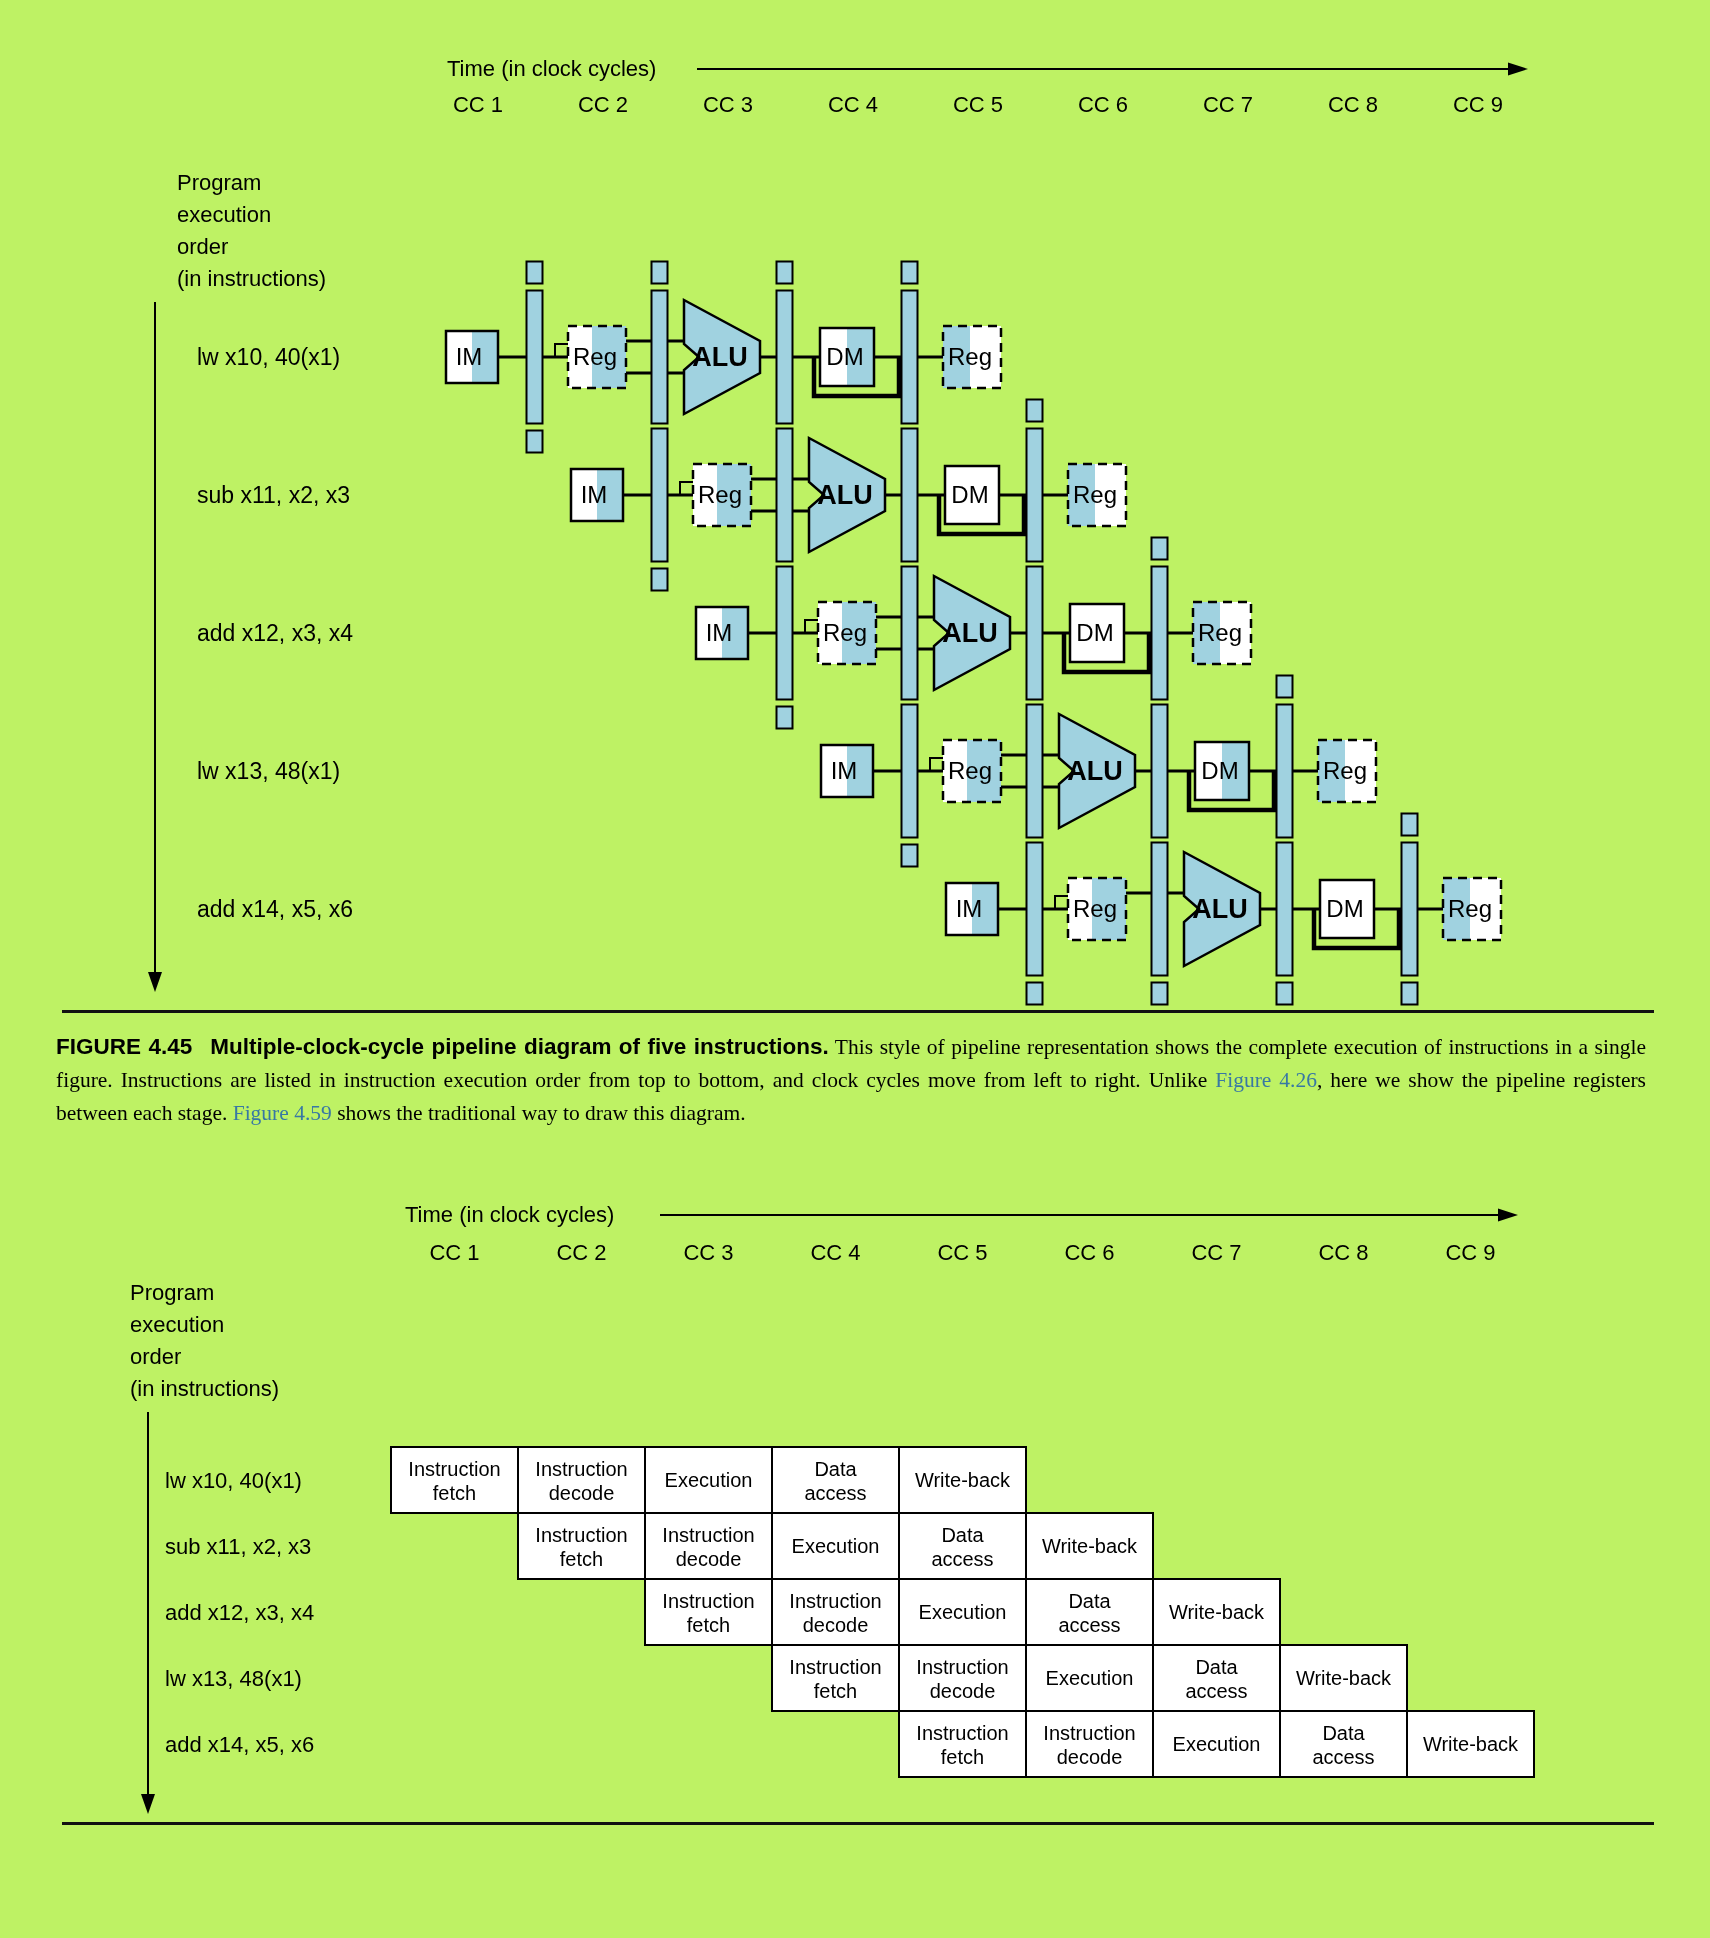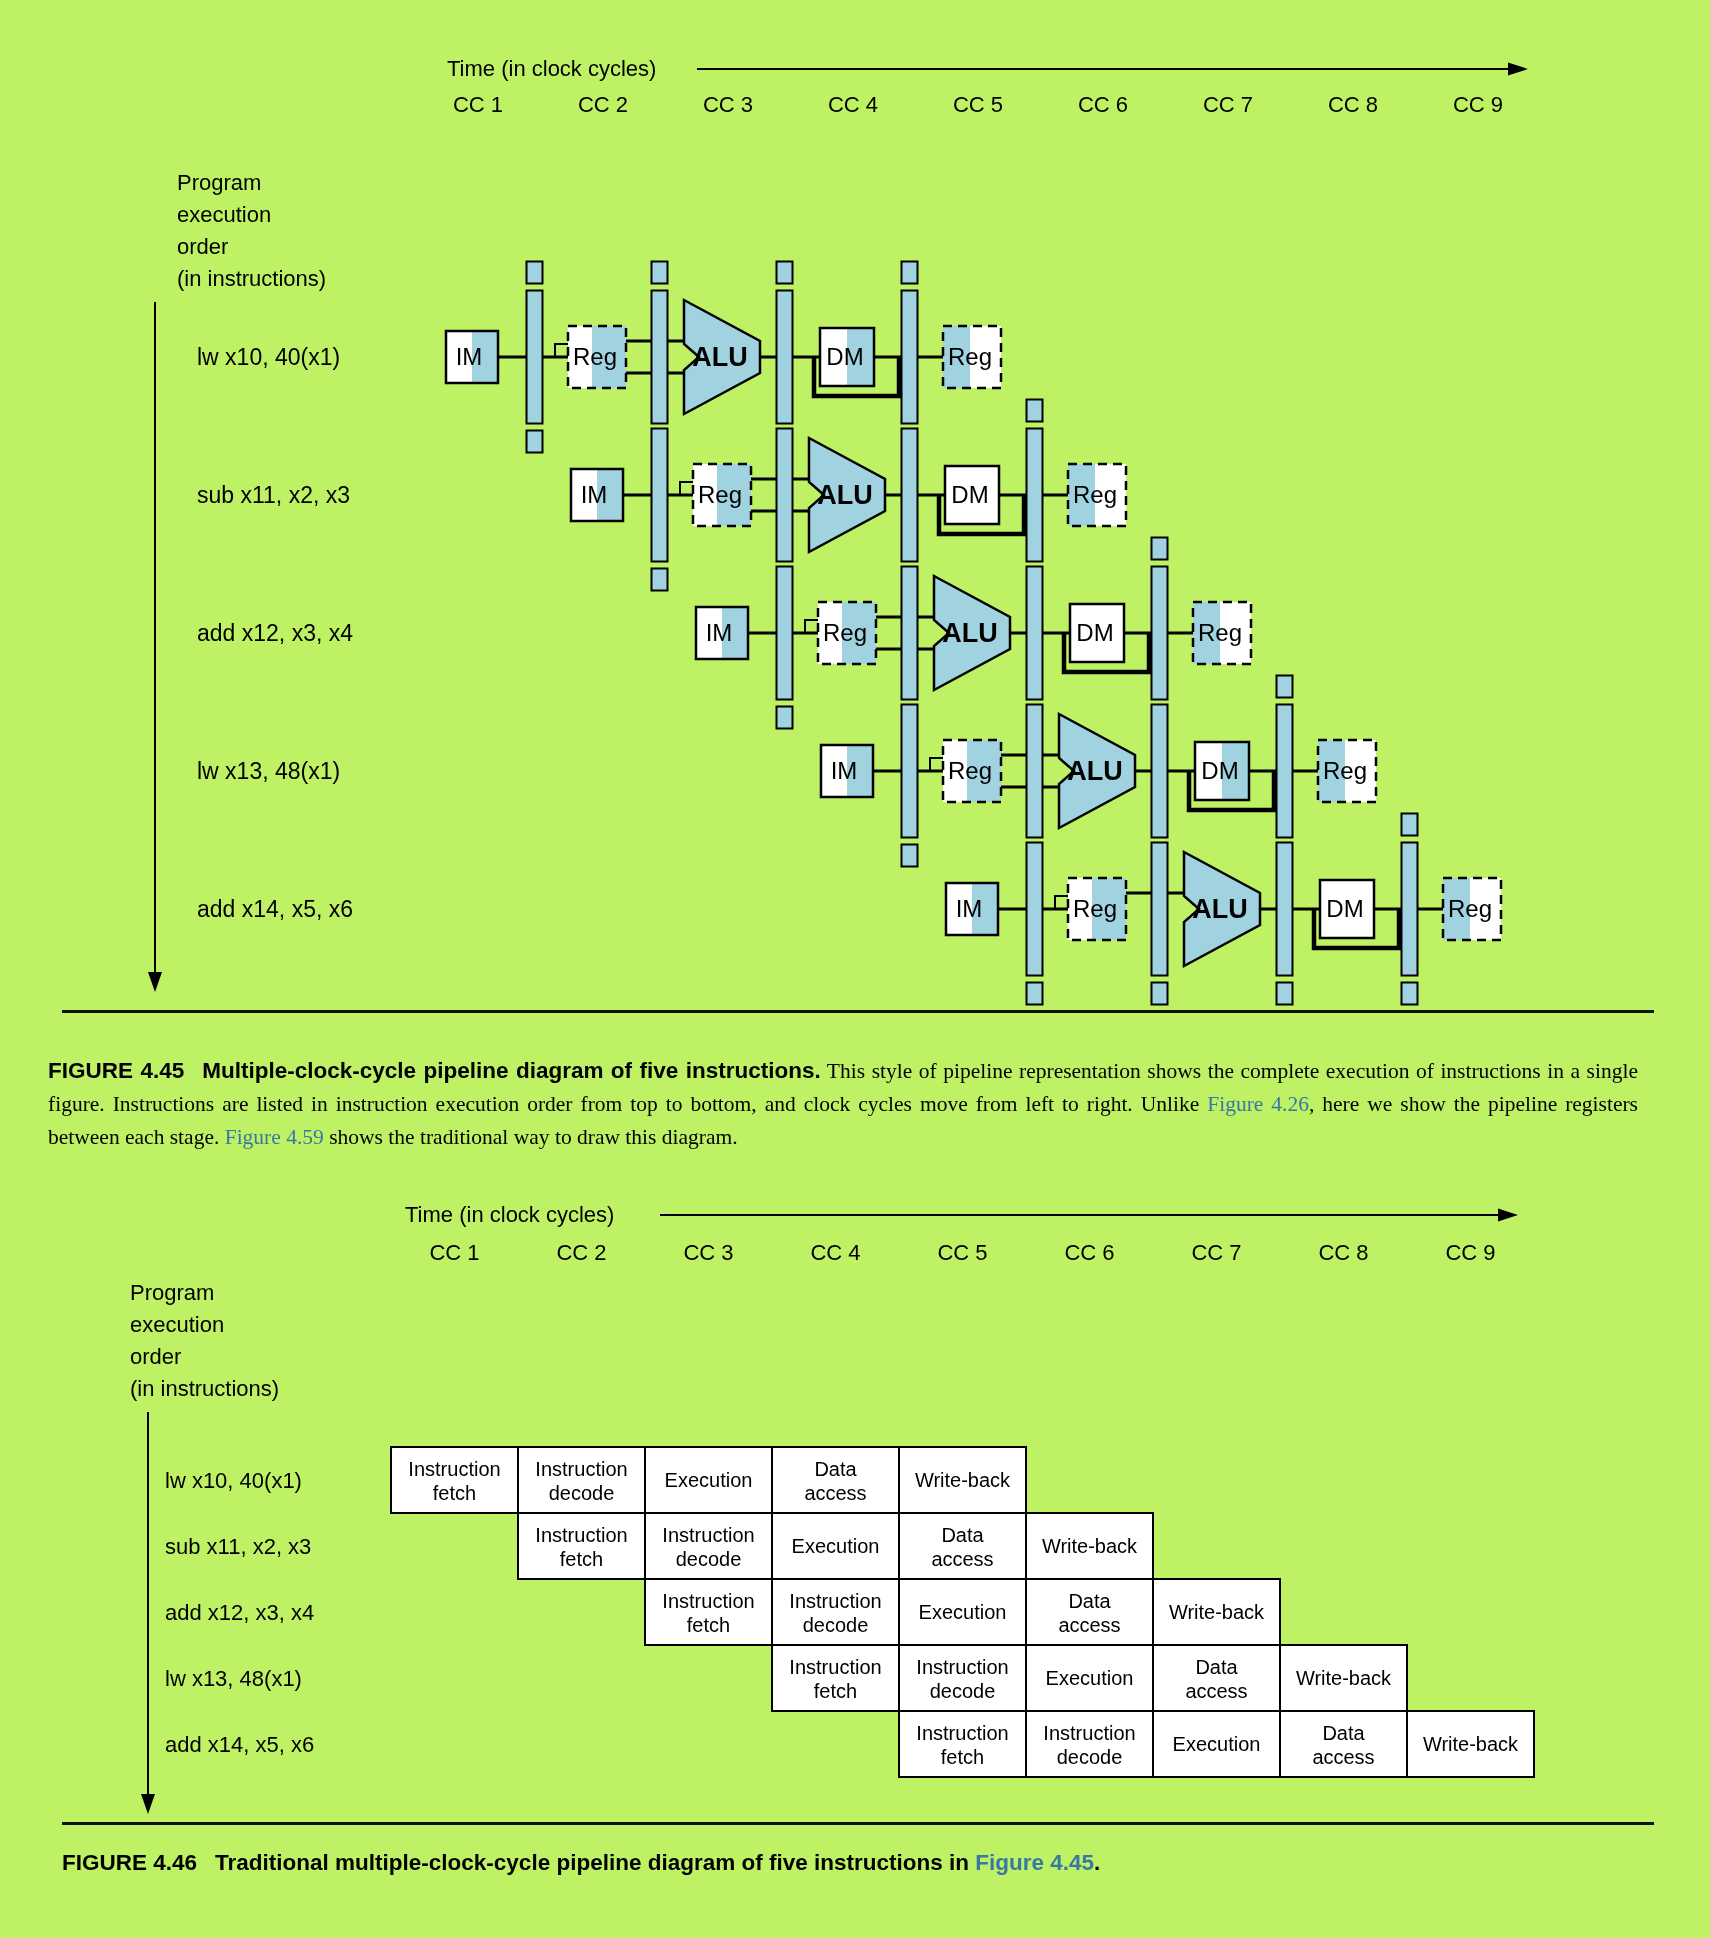--- a/index.html
+++ b/index.html
@@ -1,22 +1,22 @@
 <!DOCTYPE html>
 <html><head>
 <meta charset="utf-8">
 <style>
   html,body{margin:0;padding:0;background:#ffffff;}
   .page{position:relative;width:1710px;height:1938px;background:#bef264;overflow:hidden;
         font-family:"Liberation Sans",sans-serif;color:#000;}
   svg{position:absolute;left:0;}
   svg text{fill:#000;font-family:"Liberation Sans",sans-serif;}
   .rule{position:absolute;left:62px;width:1592px;height:3px;background:#111;}
-  .caption{position:absolute;left:48px;width:1590px;text-align:justify;
-           font-family:"Liberation Serif",serif;font-size:21.5px;line-height:33px;margin-top:24px;}
+  .caption{position:absolute;left:56px;width:1590px;text-align:justify;
+           font-family:"Liberation Serif",serif;font-size:21.5px;line-height:33px;}
   .cap-head{font-family:"Liberation Sans",sans-serif;font-weight:700;font-size:22.5px;}
   .cap-label{padding-right:18px;}
   .caption2{position:absolute;left:62px;width:1590px;
             font-family:"Liberation Sans",sans-serif;font-weight:700;font-size:22.5px;}
   .figlink{cursor:pointer;}
 </style>
 </head>
 <body>
 
 <div class="page">
@@ -317,17 +317,14 @@
         <rect x="1280" y="531" width="127" height="66" fill="#fff" stroke="#000000" stroke-width="2"></rect>
         <text x="1343.5" y="560" text-anchor="middle" font-size="20" font-weight="400">Data</text>
         <text x="1343.5" y="584" text-anchor="middle" font-size="20" font-weight="400">access</text>
         <rect x="1407" y="531" width="127" height="66" fill="#fff" stroke="#000000" stroke-width="2"></rect>
         <text x="1470.5" y="571" text-anchor="middle" font-size="20" font-weight="400">Write-back</text>
       </g>
     </svg>
 
   <div class="rule" style="top:1822px;"></div>
 
-  <div class="caption2" style="top:1850px;">
-    <span class="cap-label">FIGURE 4.46</span><span id="caption2-body"><span>Traditional multiple-clock-cycle pipeline diagram of five instructions in </span><span class="figlink" style="color: rgb(56, 120, 164);">Figure 4.45</span><span>.</span></span>
-  </div>
 
 </div>
 
 </body></html>

